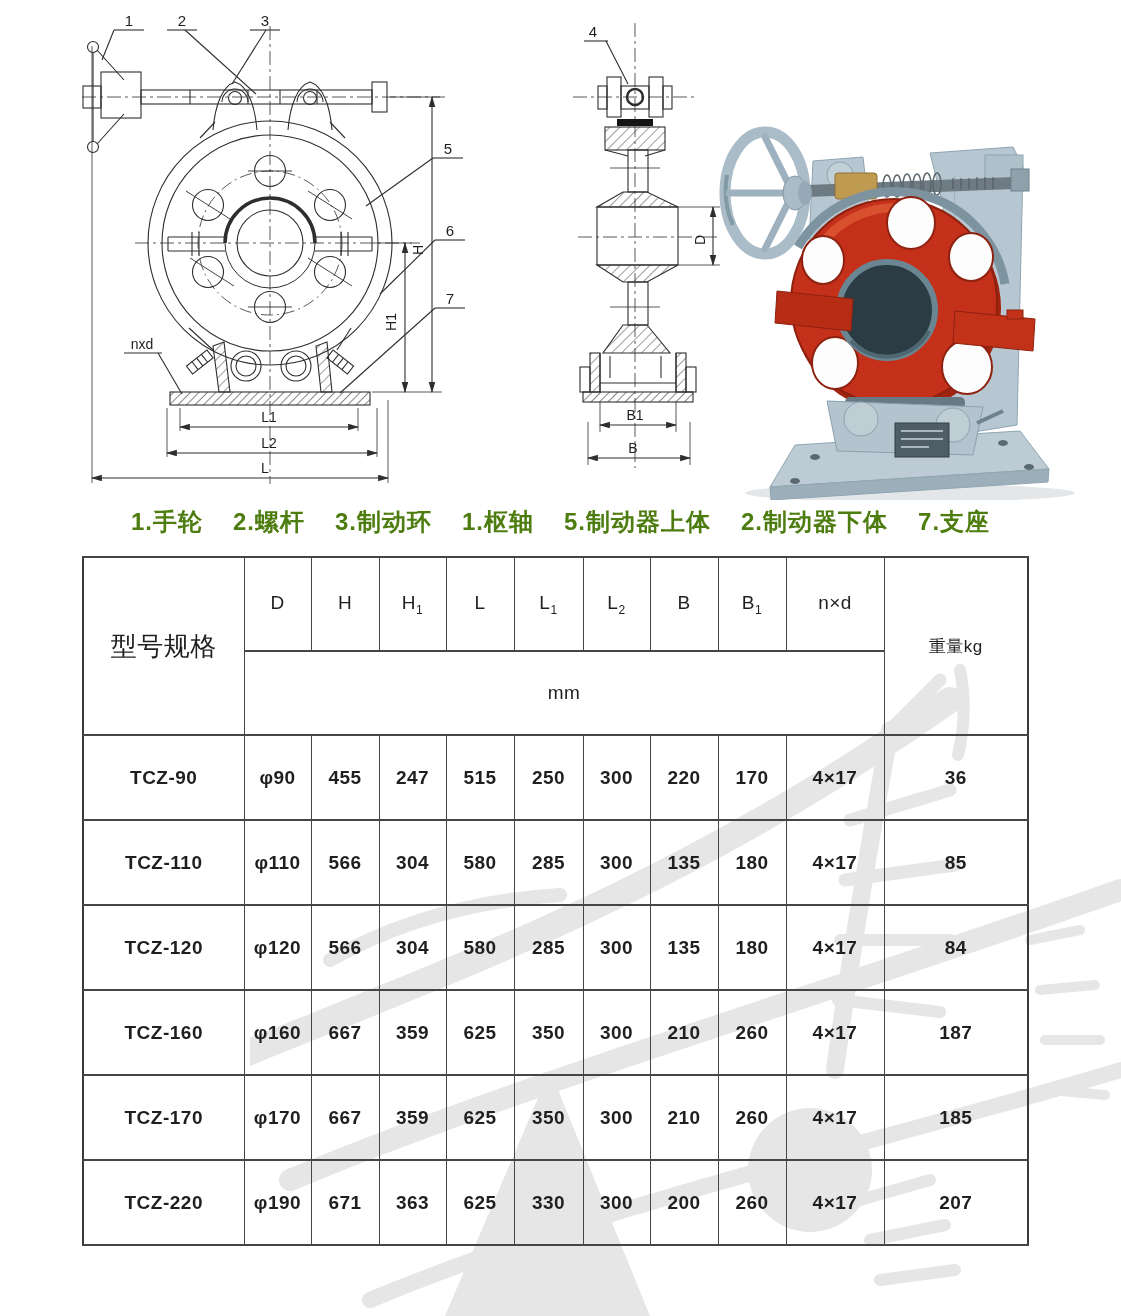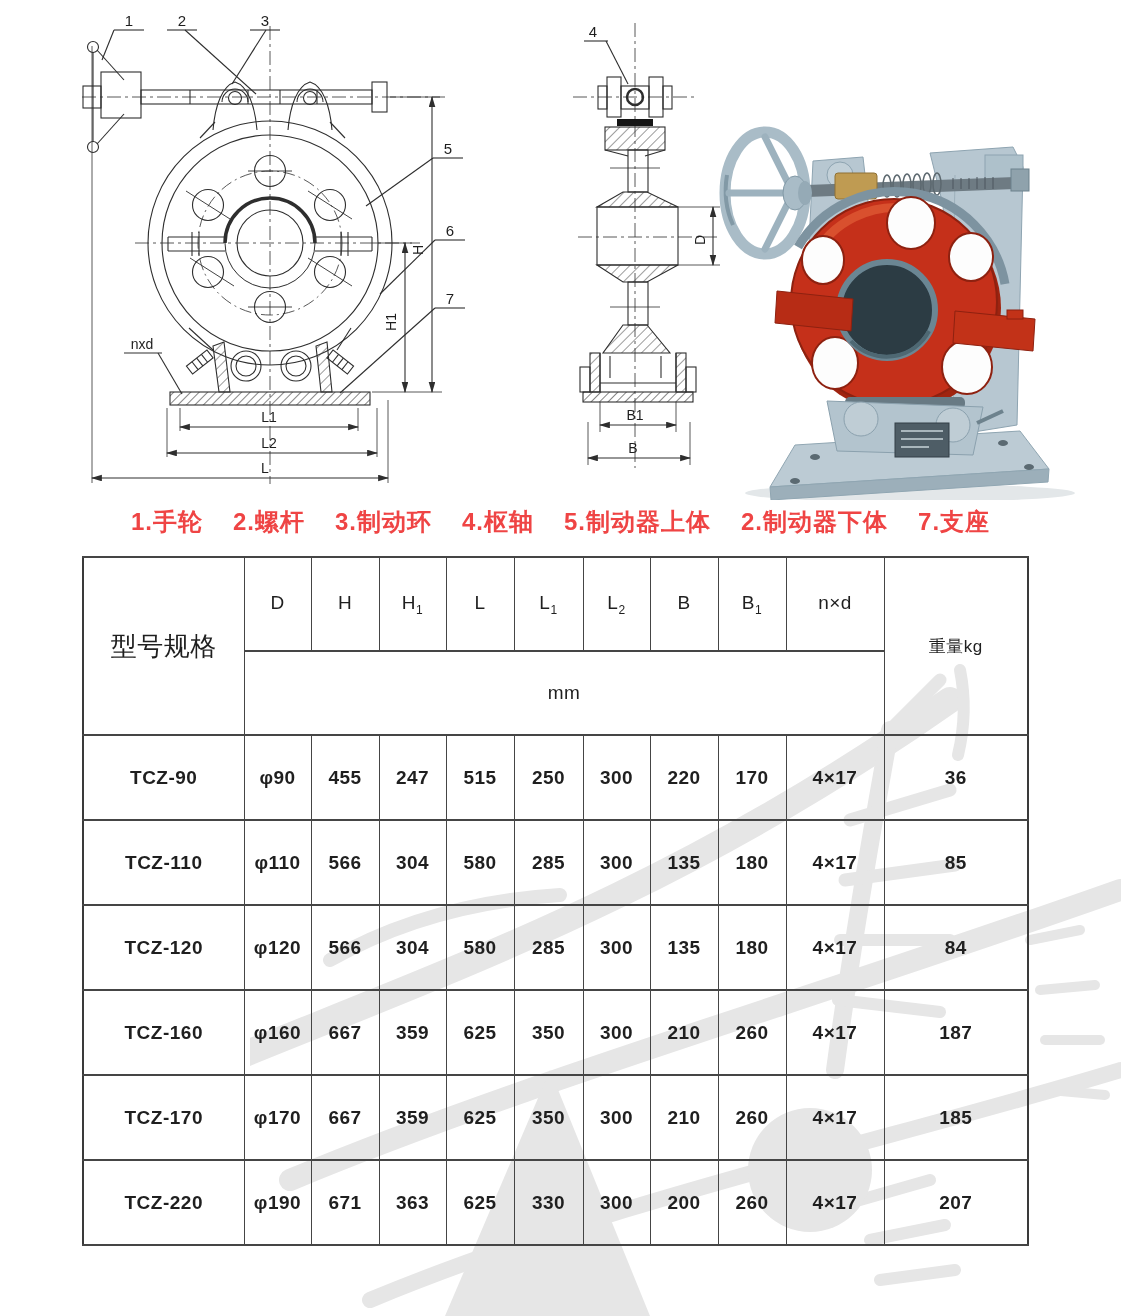--- a/index.html
+++ b/index.html
@@ -1,21 +1,21 @@
 <!DOCTYPE html>
 <html><head>
 <meta charset="utf-8">
 <style>
   html,body{margin:0;padding:0;background:#fff;}
   .page{position:relative;width:1121px;height:1316px;background:#ffffff;overflow:hidden;
         font-family:"Liberation Sans","DejaVu Sans",sans-serif;color:#1c1c1c;}
   .layer{position:absolute;}
   
   .legend{position:absolute;top:506px;left:0;width:100%;display:flex;justify-content:center;
-          gap:30px;font-size:24px;font-weight:600;letter-spacing:1px;color:#ef4444;z-index:2;}
+          gap:30px;font-size:24px;font-weight:600;letter-spacing:1px;color:#4d7c0f;z-index:2;}
   
   .table-wrap{position:absolute;left:82px;top:556px;z-index:2;}
   table.spec{border-collapse:collapse;table-layout:fixed;width:945px;background:transparent;
              font-size:19px;color:#1f1f1f;}
   table.spec td{border:solid #454545;border-width:2px 1px;text-align:center;vertical-align:middle;
                 letter-spacing:.5px;padding:0;background:transparent;}
   table.spec{border:2px solid #3a3a3a;}
   tr.hrow1{height:94px;} tr.hrow2{height:84px;} tr.data-row{height:85px;font-weight:bold;}
   td.model-hd{font-size:26px;letter-spacing:2px;margin-top:36px;}
   td.weight-hd{font-size:17px;letter-spacing:1px;}
@@ -347,21 +347,21 @@
       <line x1="186" y1="326" x2="228" y2="326"></line>
         <line x1="186" y1="334" x2="228" y2="334"></line>
       <line x1="186" y1="342" x2="214" y2="342"></line>
     </g>
   </svg>
 
   <div class="legend">
     <span>1.手轮</span>
     <span>2.螺杆</span>
     <span>3.制动环</span>
-    <span>4.枢轴</span>
+    <span>1.枢轴</span>
     <span>5.制动器上体</span>
     <span>2.制动器下体</span>
     <span>7.支座</span>
   </div>
 
   <div class="table-wrap">
     <table class="spec">
       <colgroup>
         <col style="width:161px">
           <col style="width:67px">

